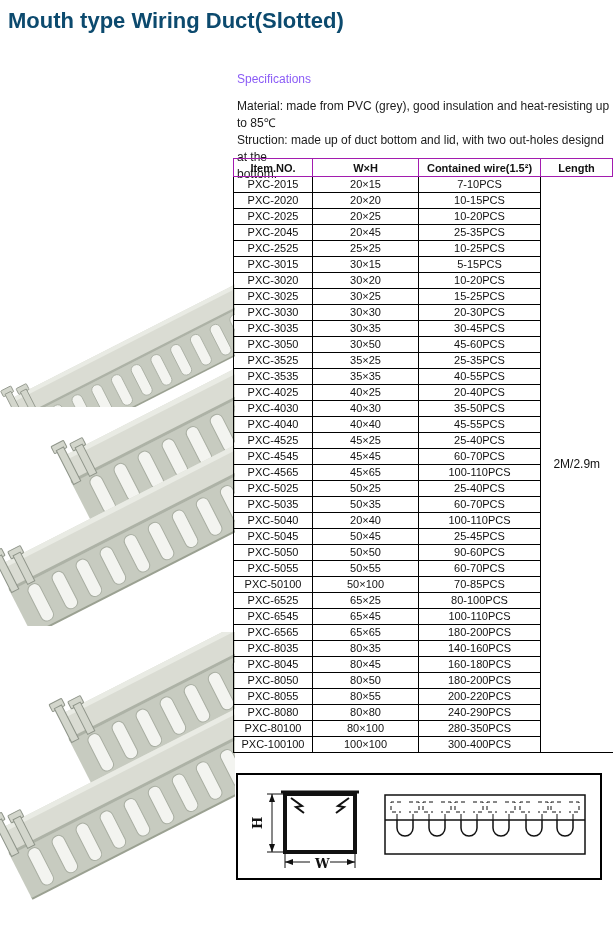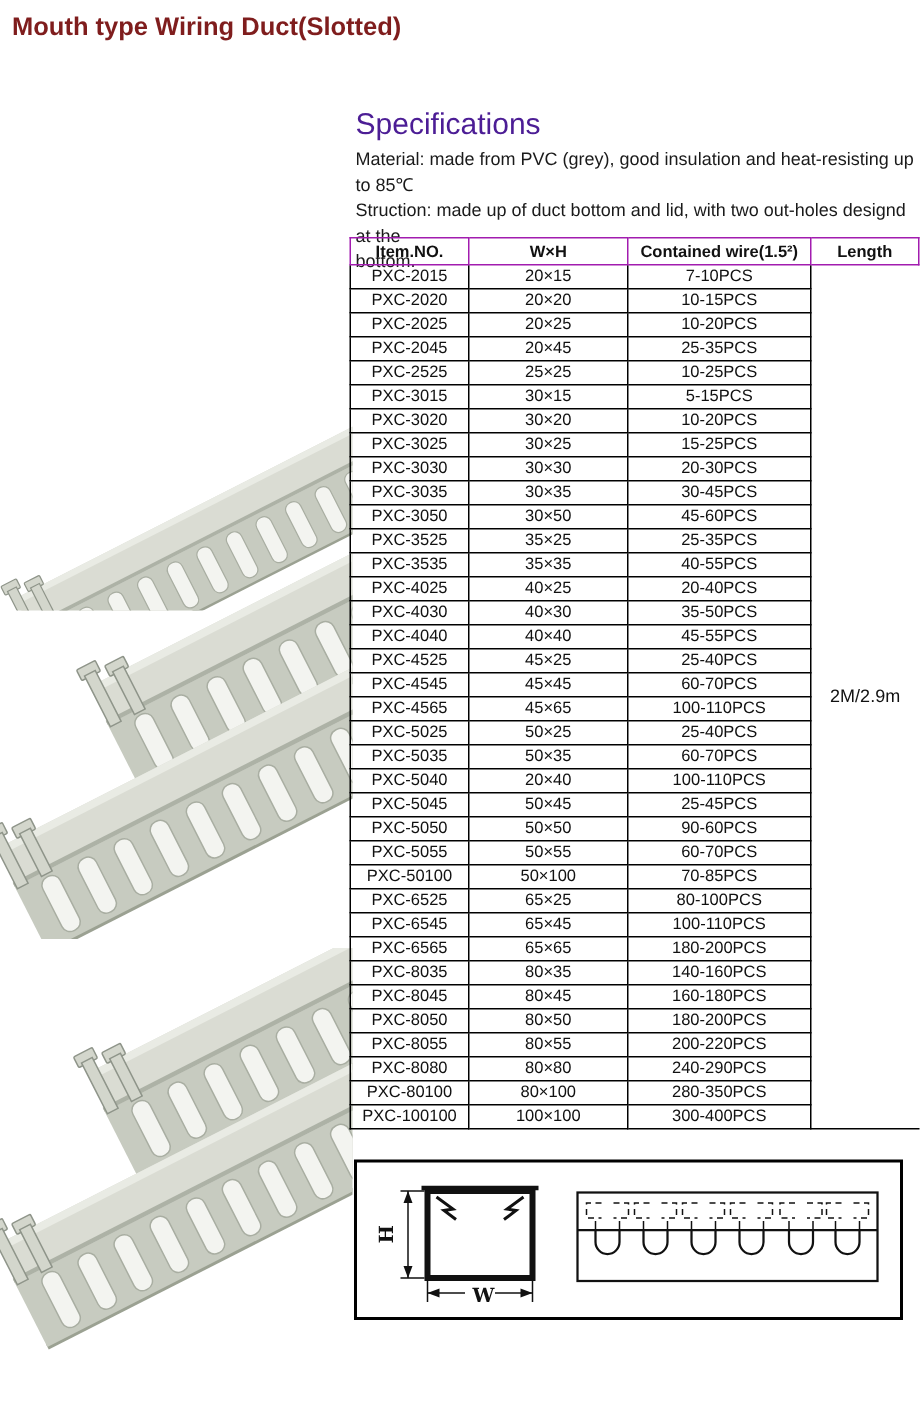--- a/index.html
+++ b/index.html
@@ -1,20 +1,20 @@
 <!DOCTYPE html>
 <html><head>
 <meta charset="utf-8">
 <style>
   html,body{margin:0;padding:0;background:#fff;}
   #page{position:relative;width:615px;height:939px;background:#fff;overflow:hidden;
         font-family:"Liberation Sans",sans-serif;color:#111;}
-  .title{position:absolute;left:8px;top:8px;font-size:17px;font-weight:bold;
-         letter-spacing:0px;color:#7f1d1d;}
-  .specs-heading{position:absolute;left:237px;top:72px;font-size:20px;color:#4c1d95;}
+  .title{position:absolute;left:8px;top:8px;font-size:22px;font-weight:bold;
+         letter-spacing:0px;color:#0c4a6e;}
+  .specs-heading{position:absolute;left:237px;top:72px;font-size:12px;color:#8b5cf6;}
   .specs-text{position:absolute;left:237px;top:98px;width:380px;font-size:12px;
               line-height:17px;color:#1a1a1a;}
   .spec-table{position:absolute;left:233px;top:158px;width:379px;
               border-collapse:collapse;table-layout:fixed;
               font-family:"Liberation Sans",sans-serif;}
   .spec-table th{border:1px solid #a21caf;font-weight:bold;font-size:11px;
                  height:17px;padding:0;text-align:center;}
   .spec-table td{border:1px solid #000;font-size:11px;height:15px;line-height:15px;
                  padding:0;text-align:center;white-space:nowrap;}
   .spec-table td.length-cell{border-right:none;vertical-align:middle;font-size:12px;}

